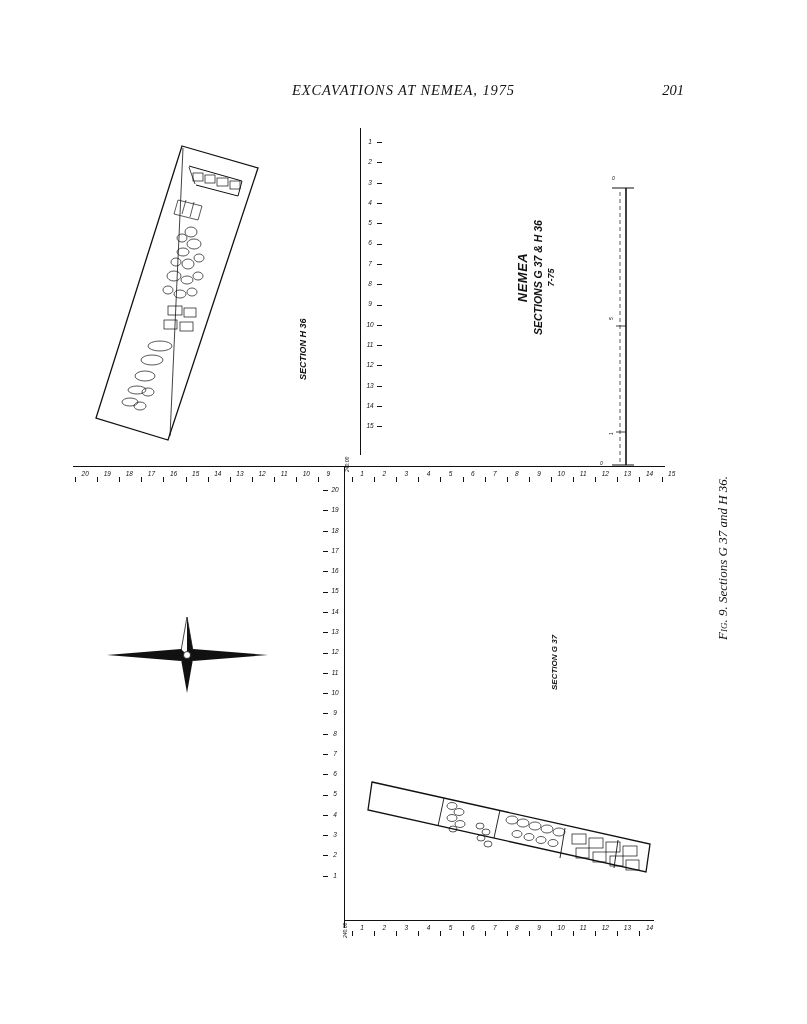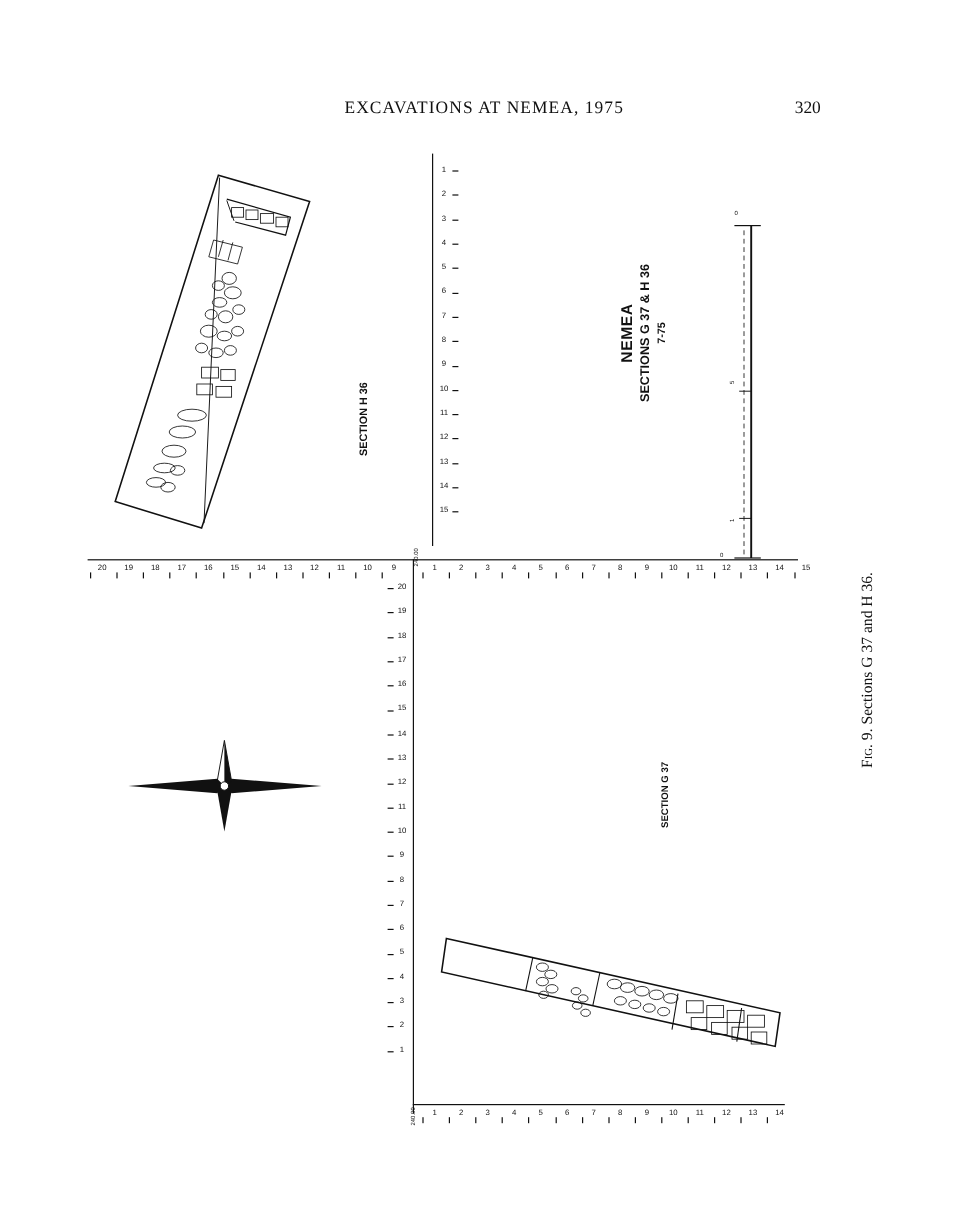--- a/index.html
+++ b/index.html
@@ -15,20 +15,21 @@
     color: #111;
     overflow: hidden;
   }
 
   .page {
     position: absolute;
     left: 0; top: 0;
     width: 807px;
     height: 1024px;
     background: #fff;
+    font-style: italic;
   }
 
   
   .running-head {
     position: absolute;
     top: 82px;
     left: 0;
     width: 807px;
     text-align: center;
     font-size: 14.5px;
@@ -156,21 +157,21 @@
   .titleblock .t3 { font-size: 9px; font-weight: bold; margin-top: 2px; }
 
   .compass { position: absolute; }
 </style>
 </head>
 <body>
 
 <div class="page">
 
   <div class="running-head">EXCAVATIONS AT NEMEA, 1975</div>
-  <div class="page-number">320</div>
+  <div class="page-number">201</div>
 
   <div class="figure">
 
     <div class="axis-v" style="left:300px; top:8px; height:327px;"></div>
 
     <div class="axis-h" style="left:13px; top:346px; width:592px;"></div>
 
     <div class="ruler-vert" style="left:303px; top:12px;">
       <div>1</div>
       <div>2</div>

